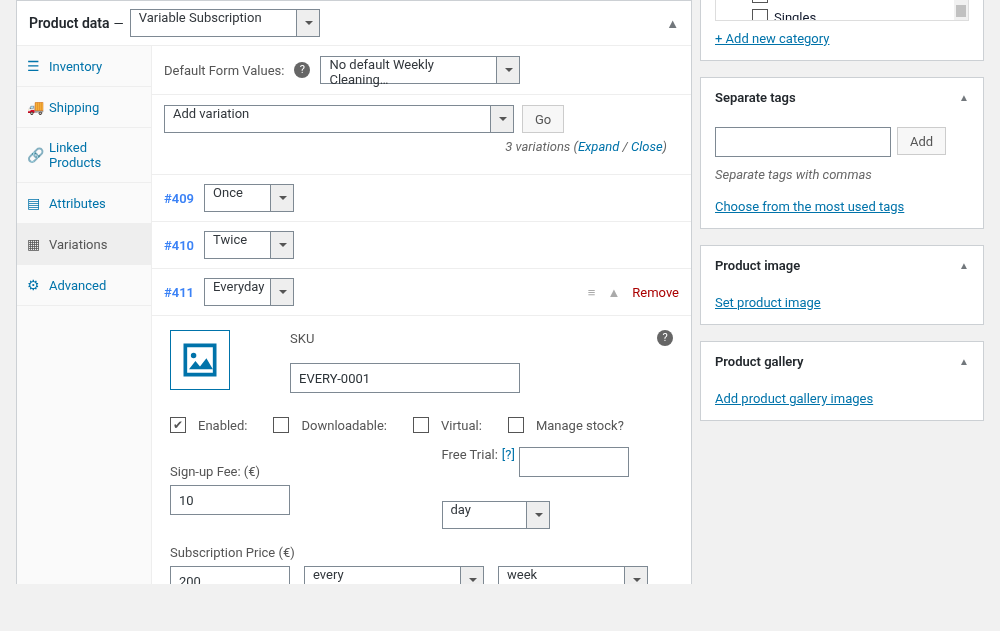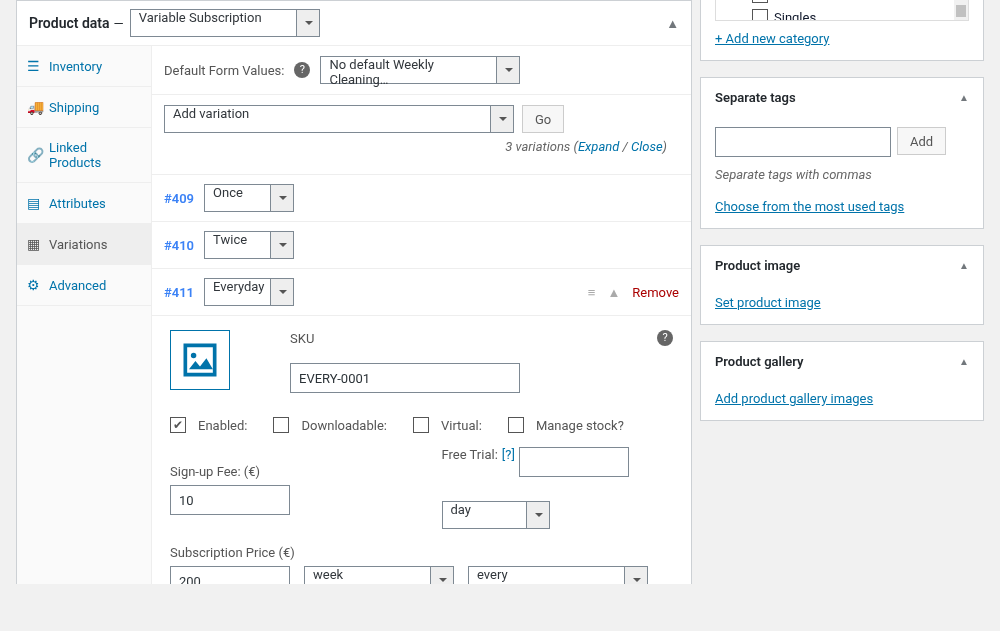--- a/index.html
+++ b/index.html
@@ -190,22 +190,22 @@
                 <div style="margin-top:24px; text-align:left;">
                   <div class="select unit" style="display:inline-block"><span>day</span></div>
                 </div>
               </div>
             </div>
 
             <div style="padding-bottom:16px;">
               <div class="label" style="margin-bottom:6px;">Subscription Price (€)</div>
               <div style="display:flex; gap:14px;">
                 <input class="input short" value="200" style="">
+                <div class="select period"><span>every</span></div>
                 <div class="select week"><span>week</span></div>
-                <div class="select period"><span>every</span></div>
               </div>
             </div>
 
           </div>
         </div>
       </div>
     </div>
   </div>
 
   <div class="right">

